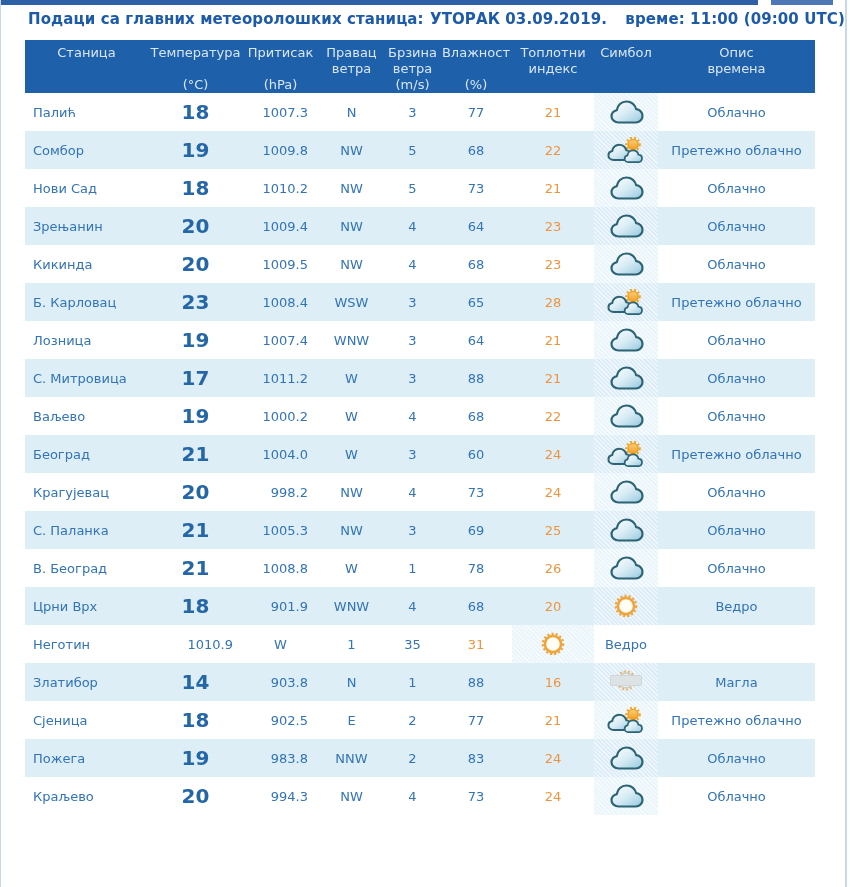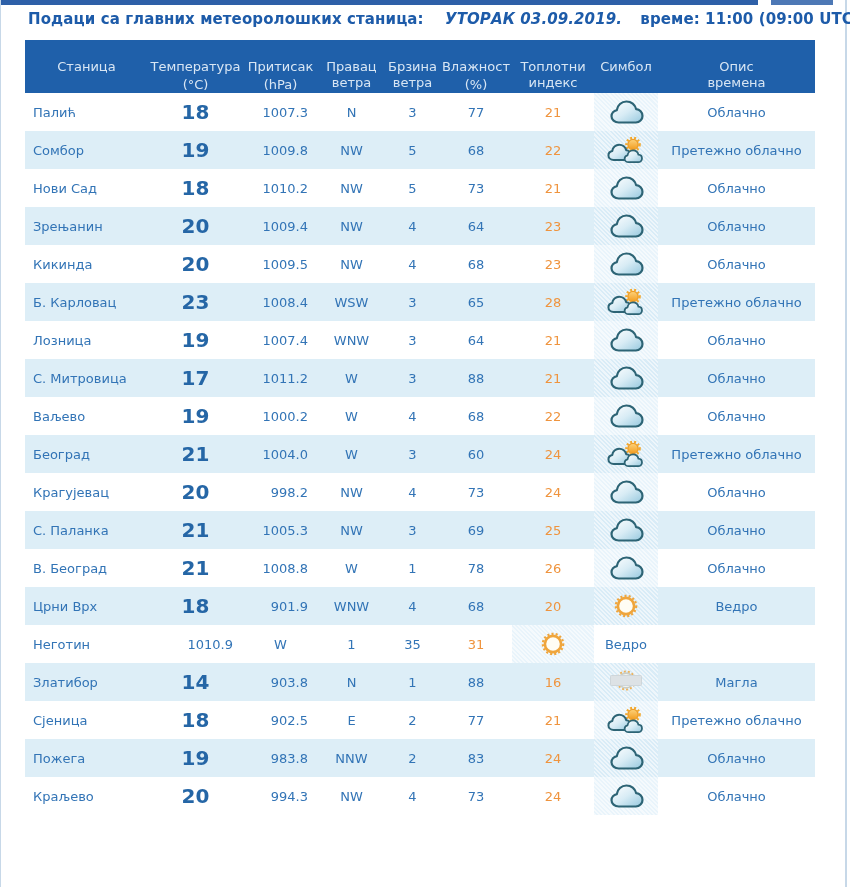--- a/index.html
+++ b/index.html
@@ -18,32 +18,32 @@
   *{box-sizing:border-box;margin:0;padding:0;}
   html,body{width:850px;height:887px;overflow:hidden;background:#ffffff;
     font-family:"DejaVu Sans","Liberation Sans",sans-serif;}
   .page{position:relative;width:850px;height:887px;background:#fff;}
   .top-rule{position:absolute;top:0;left:0;width:758px;height:5px;background:var(--accent);}
   .top-rule-right{position:absolute;top:0;left:771px;width:62px;height:5px;background:var(--accent);opacity:.85;}
   .left-edge{position:absolute;top:0;left:0;width:1px;height:887px;background:var(--edge);}
   .right-edge{position:absolute;top:0;left:845px;width:2px;height:887px;background:var(--edge);}
   .title{position:absolute;top:10px;left:28px;font-size:15px;font-weight:bold;
     color:var(--title-blue);white-space:nowrap;letter-spacing:.1px;}
-  .title .seg2{margin-left:16px;font-style:italic;}
+  .title .seg2{margin-left:1px;}
   .title .seg3{margin-left:13px;}
 
   .wtable{position:absolute;top:40px;left:25px;width:790px;}
   .thead,.row{display:grid;
     grid-template-columns:123px 95px 75px 67px 55px 72px 82px 64px 157px;}
   .thead{height:53px;background:var(--header-bg);color:var(--header-text);}
-  .th{display:flex;flex-direction:column;align-items:center;padding-top:19px;
+  .th{display:flex;flex-direction:column;align-items:center;padding-top:5px;
     font-size:13px;overflow:hidden;}
   .th-line{height:16px;line-height:16px;text-align:center;white-space:nowrap;}
   .th.col-station{}
-  .th.col-symbol{padding-top:19px;}
+  .th.col-symbol{padding-top:5px;}
 
   .row{height:38px;background:#ffffff;}
   .row.even{background:var(--stripe);}
   .cell{display:flex;align-items:center;justify-content:center;
     font-size:13px;color:var(--text-blue);white-space:nowrap;overflow:hidden;}
   .cell.col-station{justify-content:flex-start;padding-left:8px;}
   .cell.col-temperature{font-size:20px;font-weight:bold;color:var(--temp-blue);}
   .cell.col-pressure{justify-content:flex-end;padding-right:10px;}
   .cell.col-heat-index{color:var(--orange);}
   .cell.col-symbol{background-color:var(--symbol-bg);

